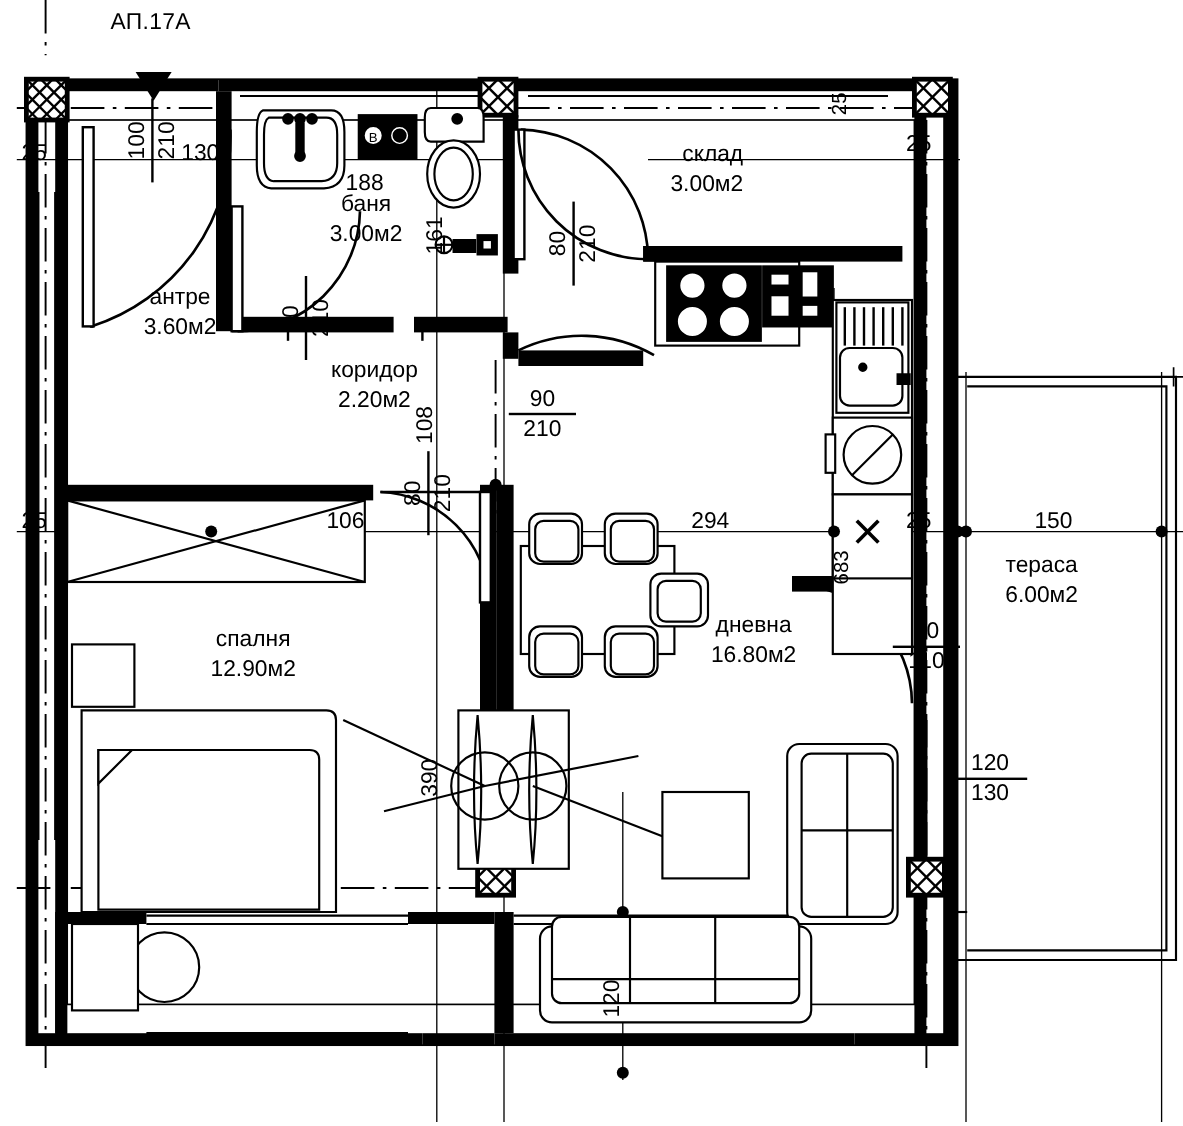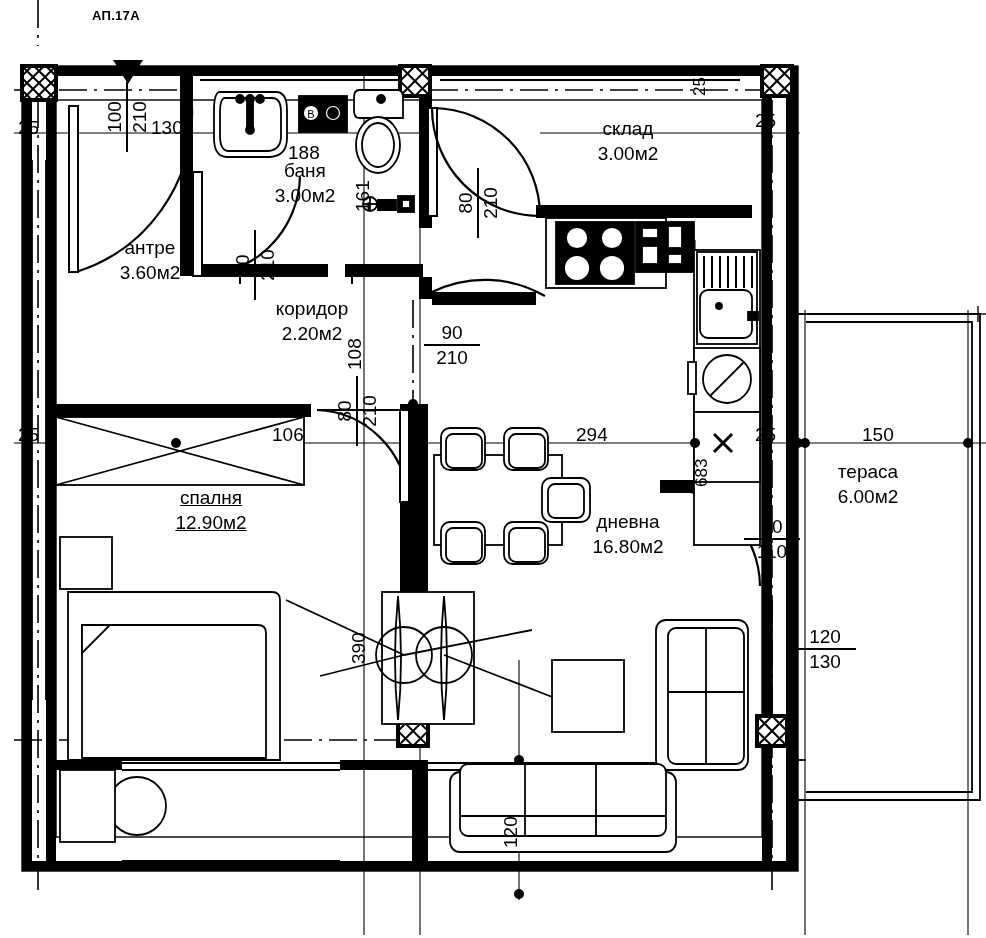--- a/index.html
+++ b/index.html
@@ -1,20 +1,20 @@
 <!DOCTYPE html>
 <html><head>
 <meta charset="utf-8">
 <style>
   html,body{margin:0;padding:0;background:#ffffff;}
   body{font-family:"Liberation Sans",sans-serif;}
   #plan{position:relative;width:986px;height:938px;background:#fff;overflow:hidden;}
   #plan svg{position:absolute;left:0;top:0;}
   .lbl{position:absolute;color:#000;font-family:"Liberation Sans",sans-serif;white-space:nowrap;}
-  .title{font-size:13px;font-weight:bold;letter-spacing:.3px;}
+  .title{font-size:19px;font-weight:normal;letter-spacing:.3px;}
   .room{font-size:19px;text-align:center;line-height:1.32;}
   .dim{font-size:19px;}
   .dimsm{font-size:17px;}
   .rot90{transform-origin:left top;transform:rotate(-90deg);}
   .dr{font-size:19px;text-align:center;line-height:1.12;}
   .dr .num{display:block;}
   .dr .bar{display:block;height:2px;background:#000;margin:1px 0;}
 </style>
 </head>
 <body>
@@ -387,26 +387,26 @@
   <div class="lbl room" style="left:305px;top:158px;transform:translateX(-50%);">
     <div>баня</div>
     <div>3.00м2</div>
   </div>
 
   <div class="lbl room" style="left:312px;top:296px;transform:translateX(-50%);">
     <div>коридор</div>
     <div>2.20м2</div>
   </div>
 
-  <div class="lbl room" style="left:628px;top:116px;transform:translateX(-50%);">
+  <div class="lbl room" style="left:589px;top:116px;transform:translateX(-50%);text-align:right;">
     <div>склад</div>
     <div>3.00м2</div>
   </div>
 
-  <div class="lbl room" style="left:211px;top:485px;transform:translateX(-50%);text-decoration:underline;">
+  <div class="lbl room" style="left:211px;top:520px;transform:translateX(-50%);">
     <div>спалня</div>
     <div>12.90м2</div>
   </div>
 
   <div class="lbl room" style="left:628px;top:509px;transform:translateX(-50%);">
     <div>дневна</div>
     <div>16.80м2</div>
   </div>
 
   <div class="lbl room" style="left:868px;top:459px;transform:translateX(-50%);">

